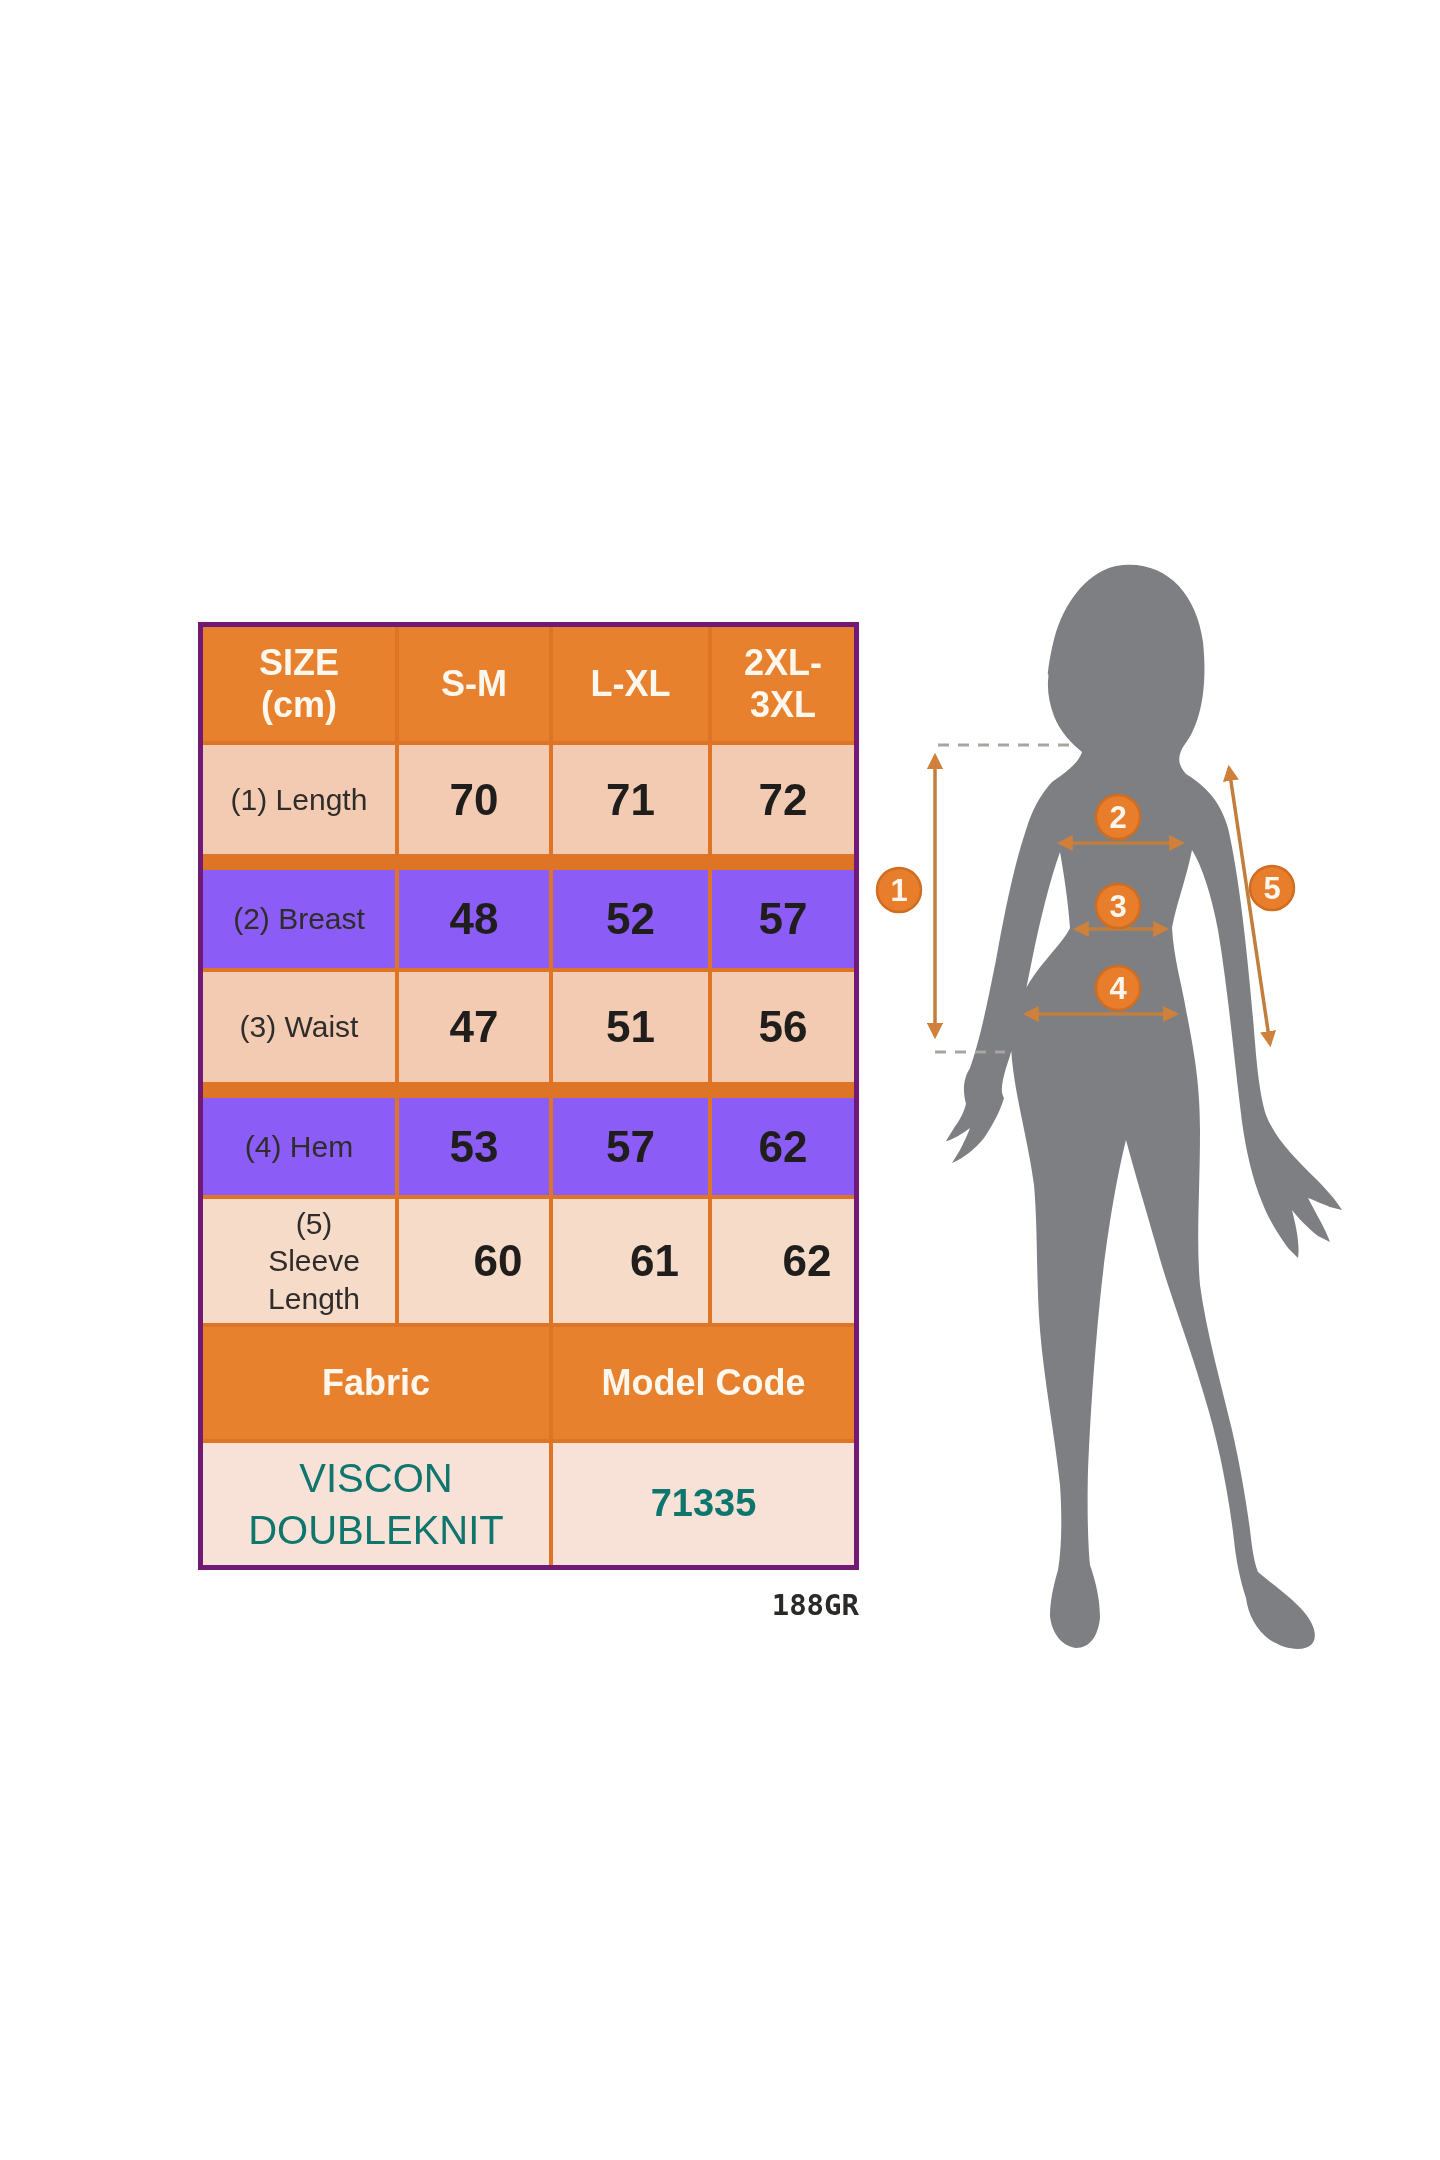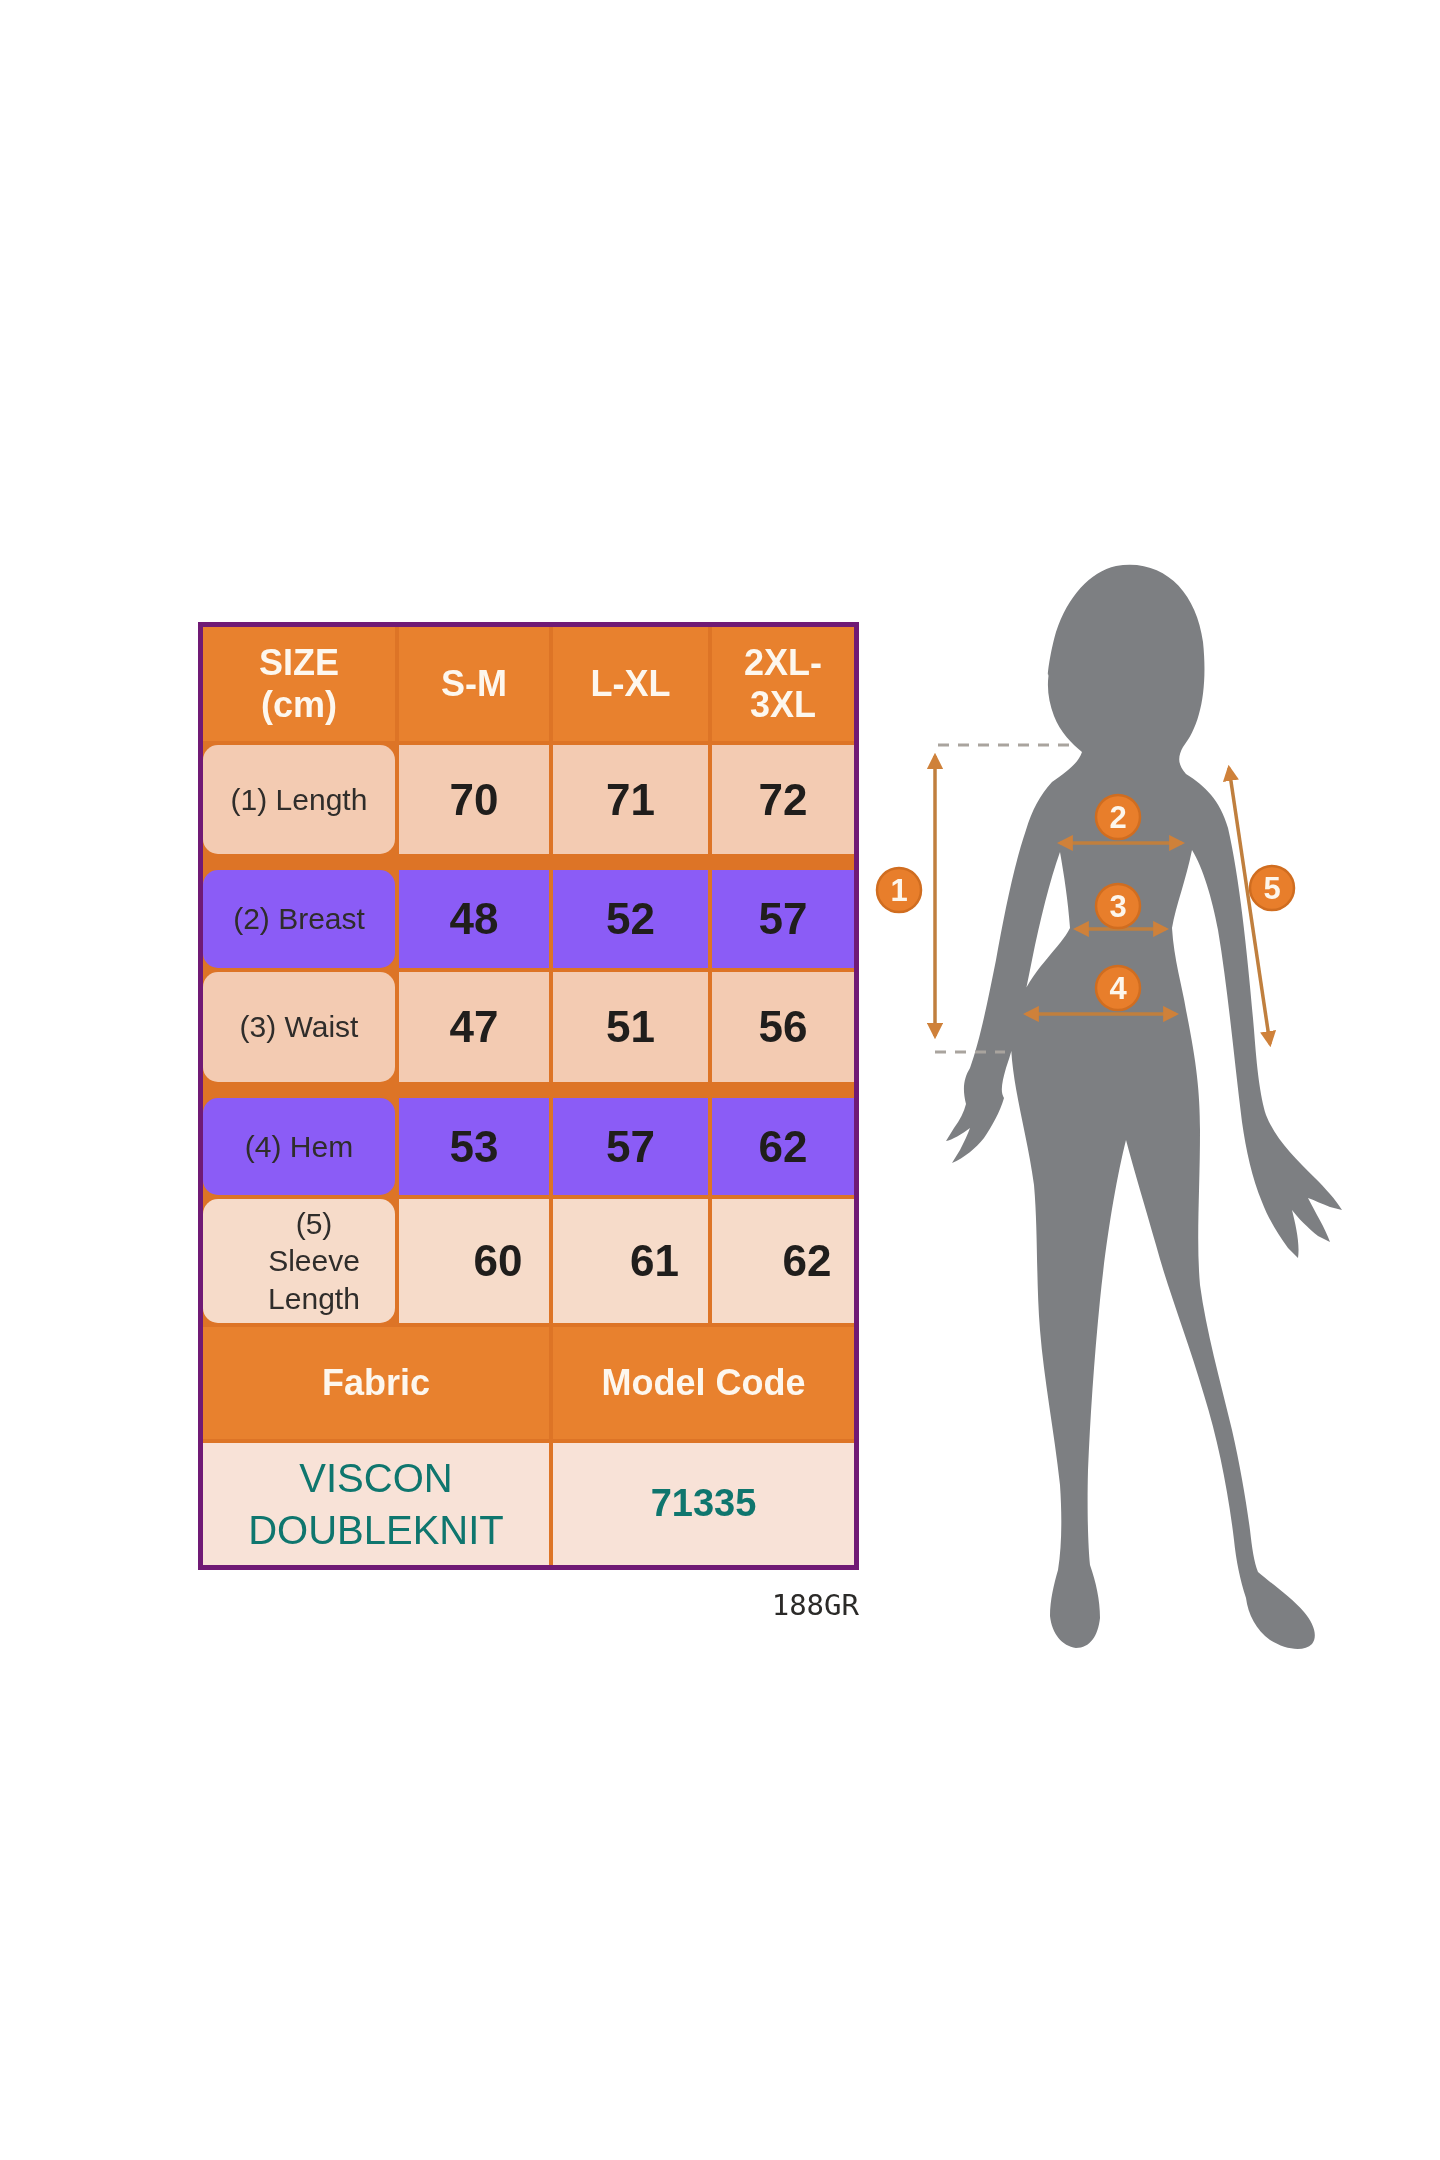--- a/index.html
+++ b/index.html
@@ -13,35 +13,35 @@
     position:absolute;left:198px;top:622px;
     display:grid;
     grid-template-columns:192px 150px 155px 142px;
     grid-template-rows:114px 109px 110px 110px 109px 124px 112px 122px;
     gap:4px;
     background:#dd7426;
     border:5px solid #701a75;
   }
   .cell{display:flex;flex-direction:column;align-items:center;justify-content:center;text-align:center;}
   .head{background:#e8812e;color:#fdf7ee;font-weight:bold;font-size:36px;line-height:1.18;}
-  .label{font-size:30px;color:#2f2d2b;line-height:1.25;padding:0 18px;border-radius:15px;}
+  .label{font-size:30px;color:#2f2d2b;line-height:1.25;padding:0 18px;}
   .value{font-size:44px;color:#201e1c;font-weight:600;}
   .r-dark{background:#f3cbb2;}
   .r-light{background:#8b5cf6;margin-top:12px;}
   .r-mid{background:#f6dbc9;padding-left:48px;}
   .span2{grid-column:span 2;}
   .fab-head{background:#e8812e;color:#fdf7ee;font-weight:bold;font-size:36px;}
   .fab-val{background:#f8e2d7;color:#0f766e;font-size:40px;font-weight:500;line-height:1.3;padding:16px 30px;}
   .code-val{font-size:38px;font-weight:700;}
 
   
   .weight-note{
     position:absolute;left:709px;top:1588px;width:150px;
     text-align:right;font-family:"DejaVu Sans Mono",monospace;
-    font-size:29px;color:#2b2a28;
+    font-size:29px;color:#2b2a28;font-weight:bold;
   }
 
   
   .figure-wrap{position:absolute;left:870px;top:540px;width:510px;height:1170px;}
   .marker-num{font-family:"Liberation Sans",sans-serif;font-weight:bold;font-size:31px;fill:#fdf6ec;}
 </style>
 </head>
 <body>
 
 <div class="size-table">

